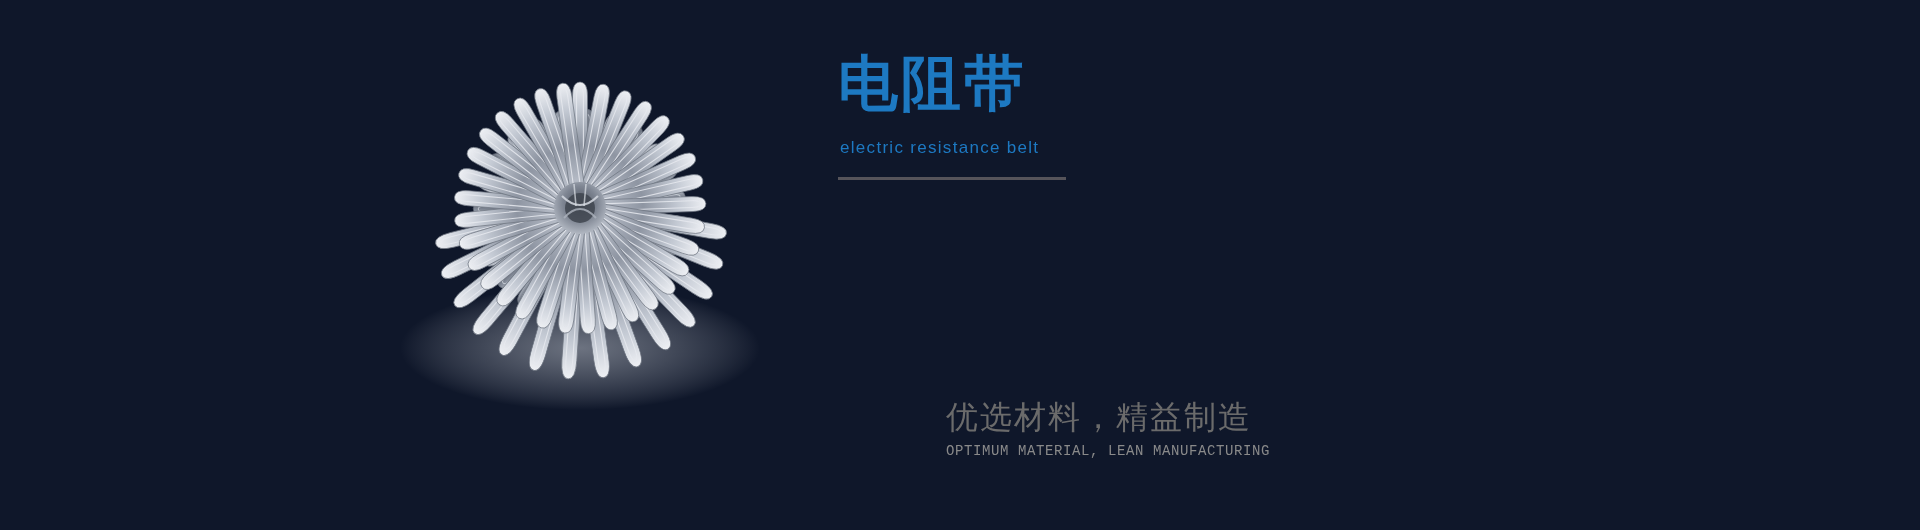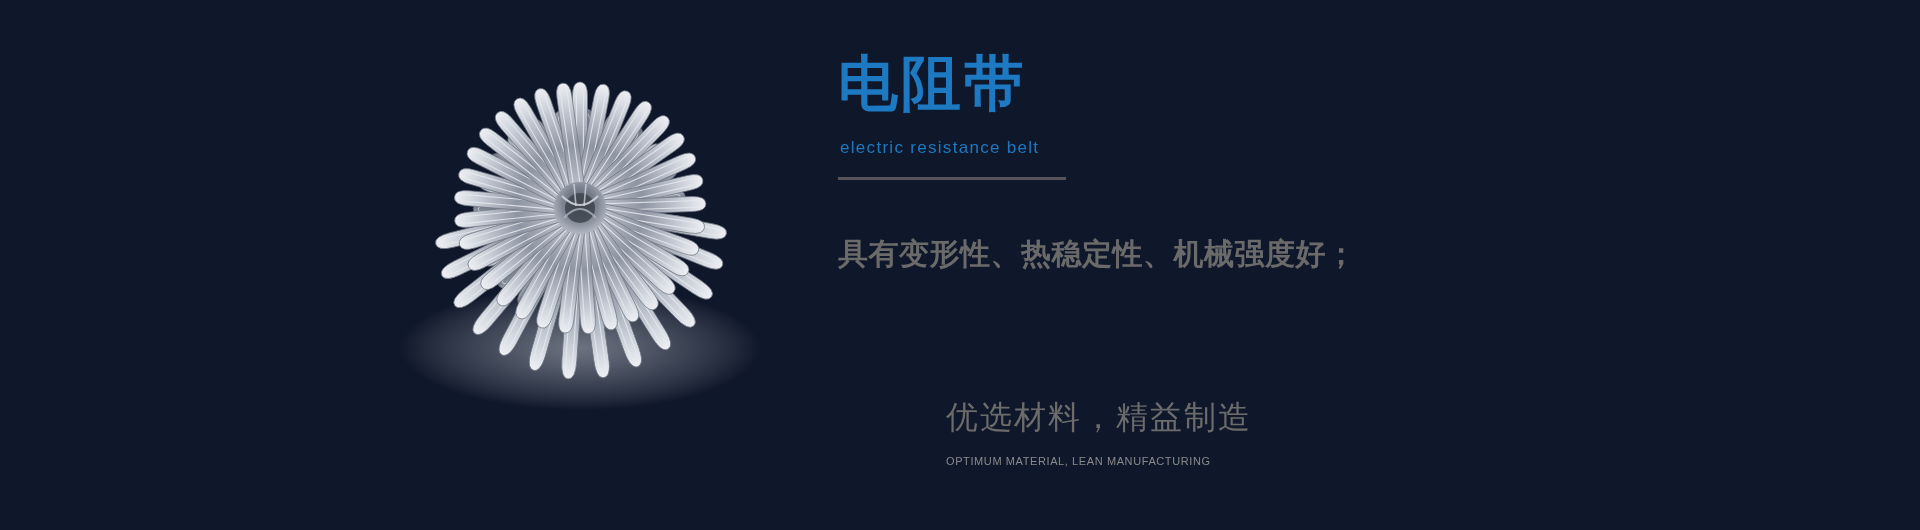--- a/index.html
+++ b/index.html
@@ -101,23 +101,23 @@
     display: block;
     font-size: 32px;
     line-height: 38px;
     font-weight: 400;
     letter-spacing: 2px;
     color: #6b6b6b;
     white-space: nowrap;
   }
   .tagline-en {
     display: block;
-    margin-top: 19px;
-    font-family: Liberation Sans, sans-serif;
-    font-size: 11px;
+    margin-top: 7px;
+    font-family: Liberation Mono, monospace;
+    font-size: 14px;
     letter-spacing: 0.6px;
     color: #8a8a8a;
     white-space: nowrap;
   }
 </style>
 </head>
 <body>
 
 <div class="banner">
 
@@ -393,21 +393,20 @@
 
   <div class="content">
 
     <div class="title-zh">电阻带</div>
 
     <div class="title-en">electric resistance belt</div>
 
     <div class="rule"></div>
 
     <div class="desc">
-      <span class="desc-line">具有变形性、热稳定性、机械强度好；</span>
     </div>
 
     <div class="tagline">
       <span class="tagline-zh">优选材料，精益制造</span>
       <span class="tagline-en">OPTIMUM MATERIAL, LEAN MANUFACTURING</span>
     </div>
 
   </div>
 </div>
 

